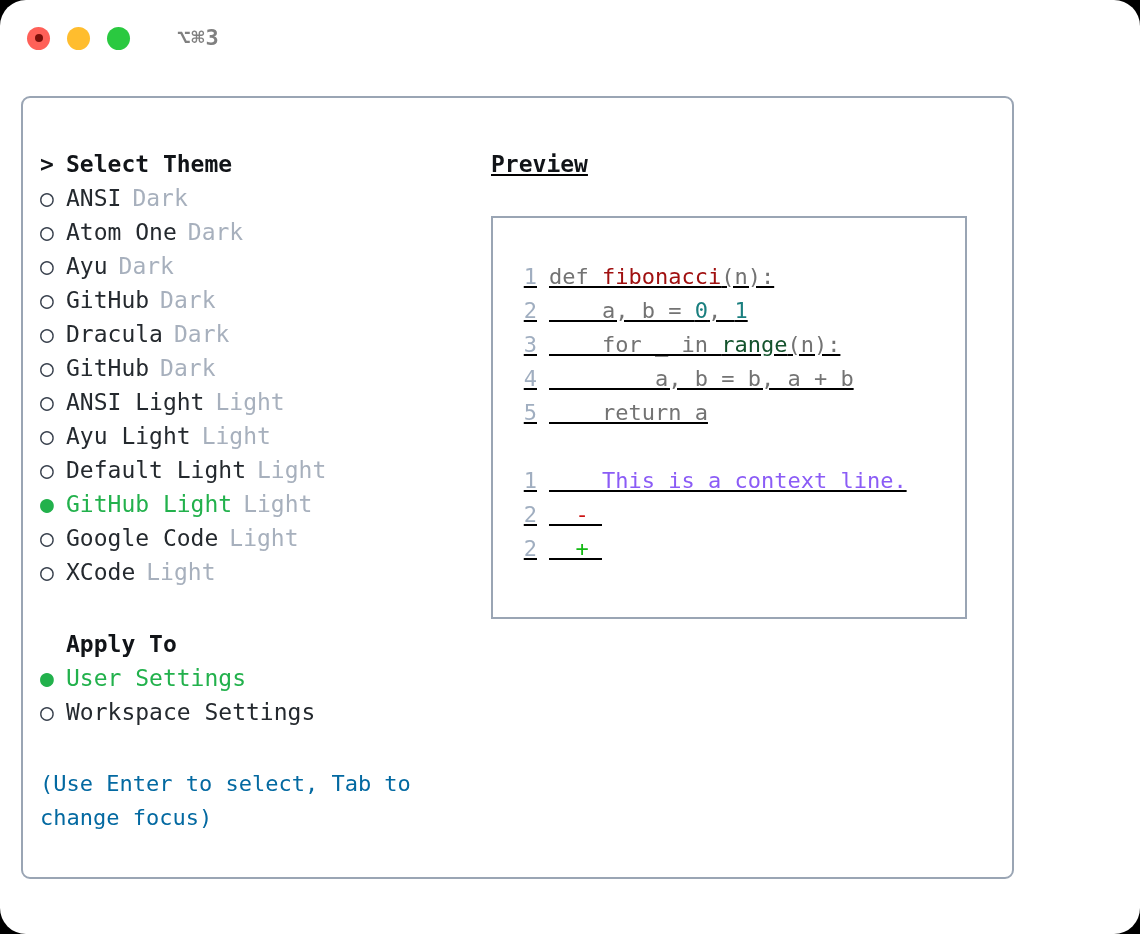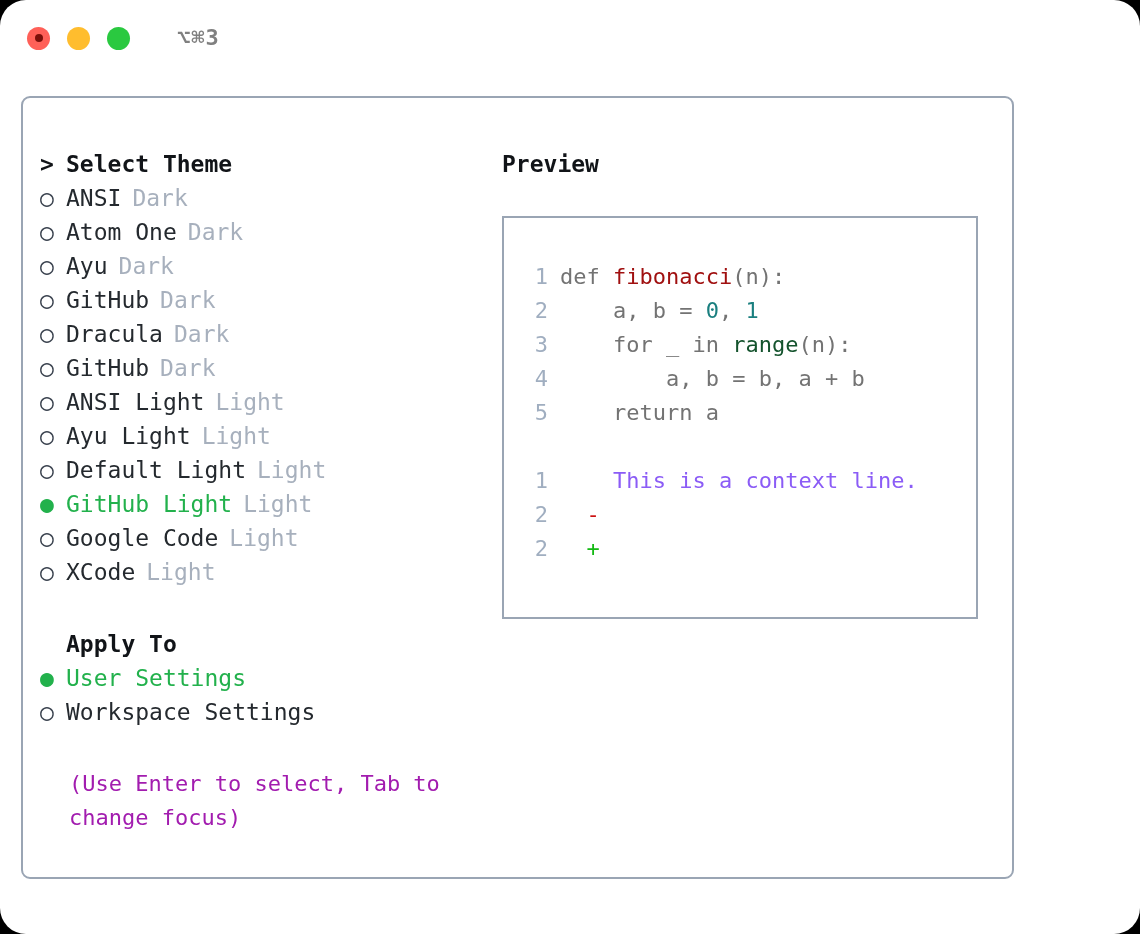--- a/index.html
+++ b/index.html
@@ -132,33 +132,33 @@
   .variant {
     color: #a7b0bd;
     margin-left: 11px;
   }
 
   .section-gap { height: 38px; }
 
   .hint {
     margin-top: 34px;
     font-size: 22px;
-    color: #a21caf;
+    color: #0369a1;
     line-height: 1.55;
     width: 410px;
     white-space: pre-wrap;
-    margin-left: 29px;
   }
 
   
   .right-col {
     position: absolute;
-    left: 479px;
+    left: 468px;
     top: 53px;
     width: 490px;
+    text-decoration: underline;
   }
   .preview-title {
     font-size: 23px;
     font-weight: bold;
     color: #111418;
     margin-bottom: 39px;
   }
   .code-panel {
     box-sizing: border-box;
     width: 476px;

